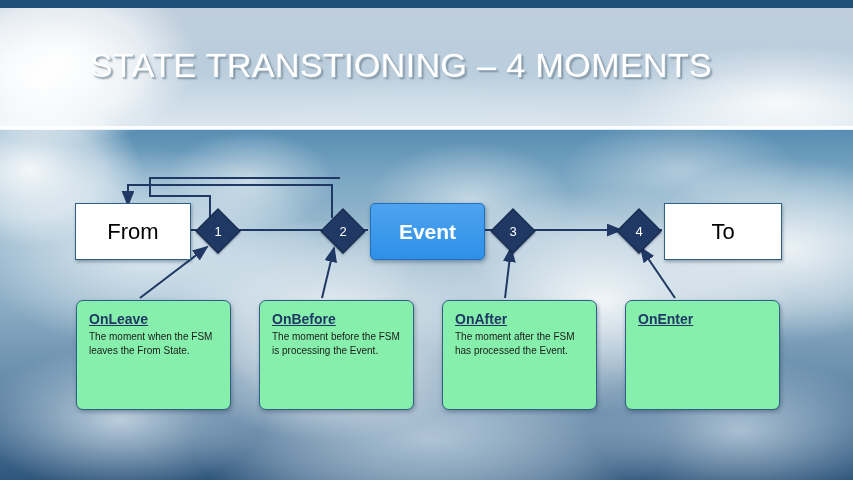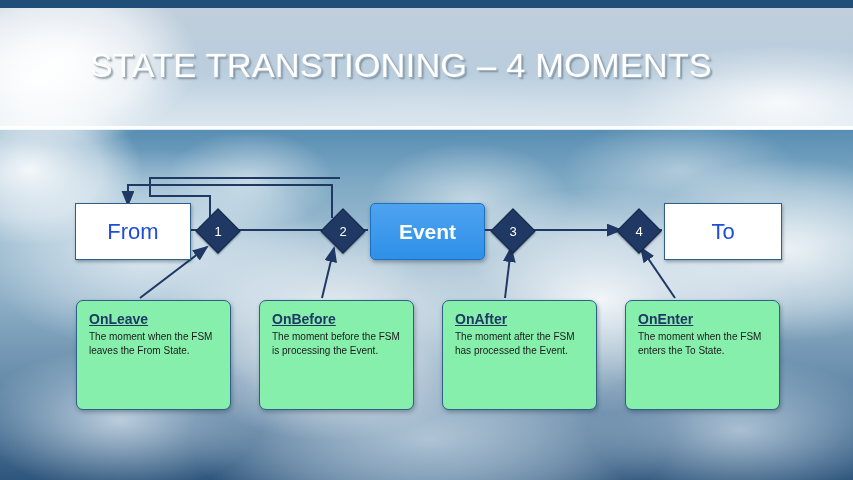--- a/index.html
+++ b/index.html
@@ -126,21 +126,21 @@
 
   .state-box {
     position: absolute;
     background: #ffffff;
     border: 1px solid #2e5f86;
     box-shadow: 1px 2px 3px rgba(20,40,60,0.35);
     display: flex;
     align-items: center;
     justify-content: center;
     font-size: 22px;
-    color: #1d4ed8;
+    color: #000000;
   }
   #box-from { left: 75px;  top: 203px; width: 114px; height: 55px; }
   #box-to   { left: 664px; top: 203px; width: 116px; height: 55px; }
 
   .event-box {
     position: absolute;
     left: 370px;
     top: 203px;
     width: 113px;
     height: 55px;
@@ -293,17 +293,16 @@
       <div class="callout-text">The moment before the FSM is processing the Event.</div>
     </div>
 
     <div class="callout" id="callout-3">
       <div class="callout-title">OnAfter</div>
       <div class="callout-text">The moment after the FSM has processed the Event.</div>
     </div>
 
     <div class="callout" id="callout-4">
       <div class="callout-title">OnEnter</div>
-      <div class="callout-text">The moment when the FSM enters the To State.</div>
     </div>
 
   </div>
 </div>
 
 </body></html>

